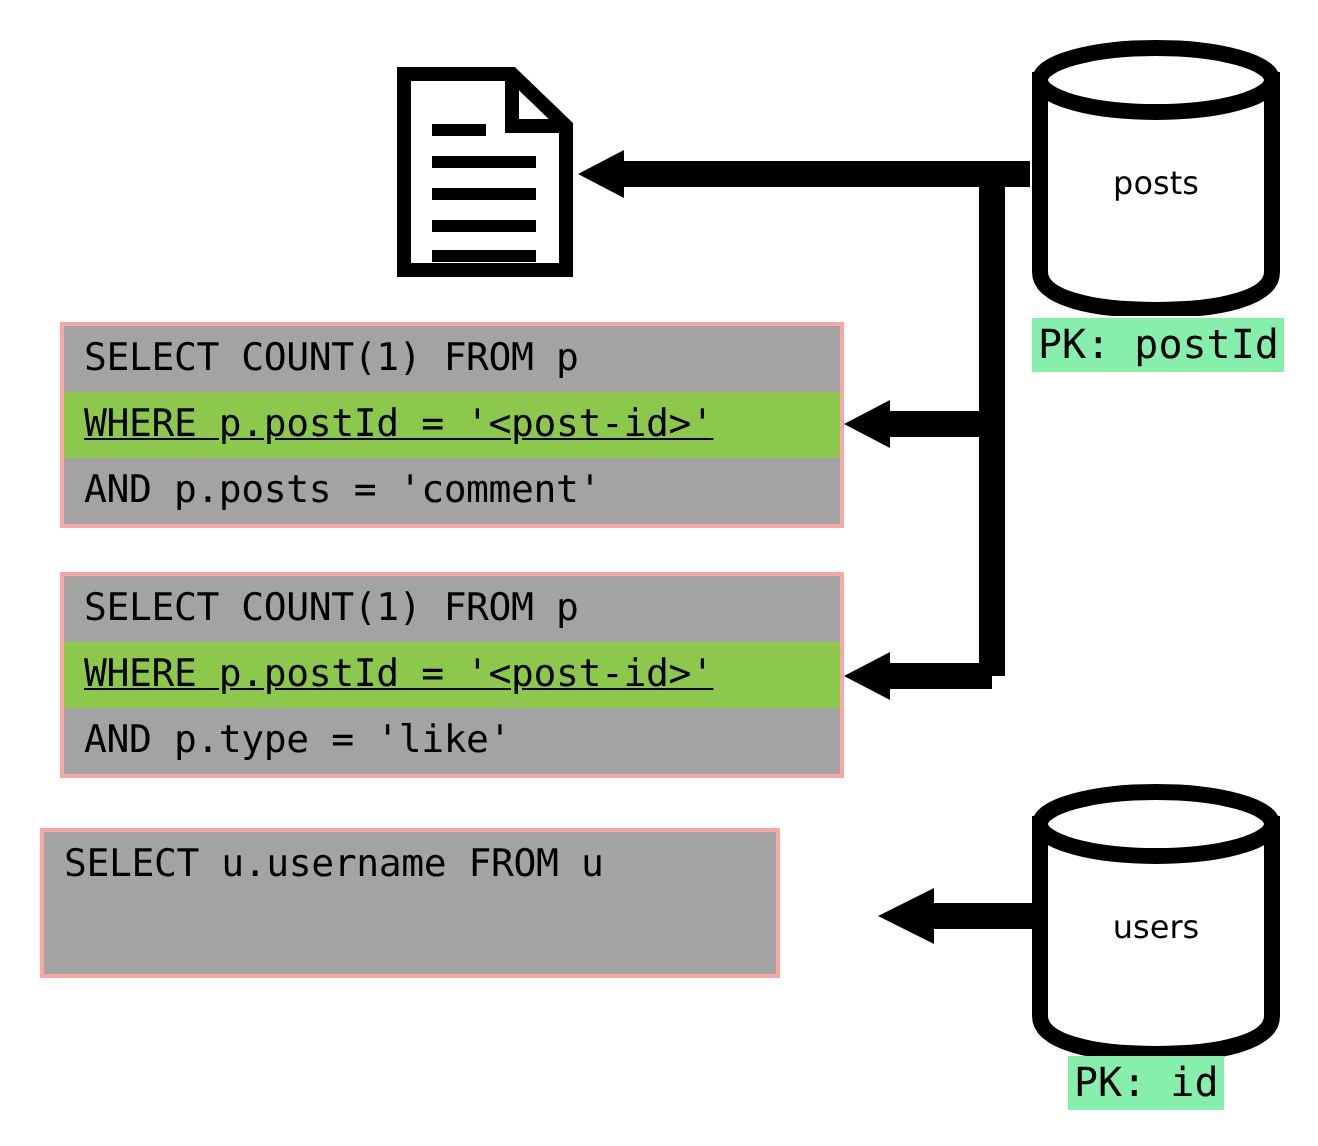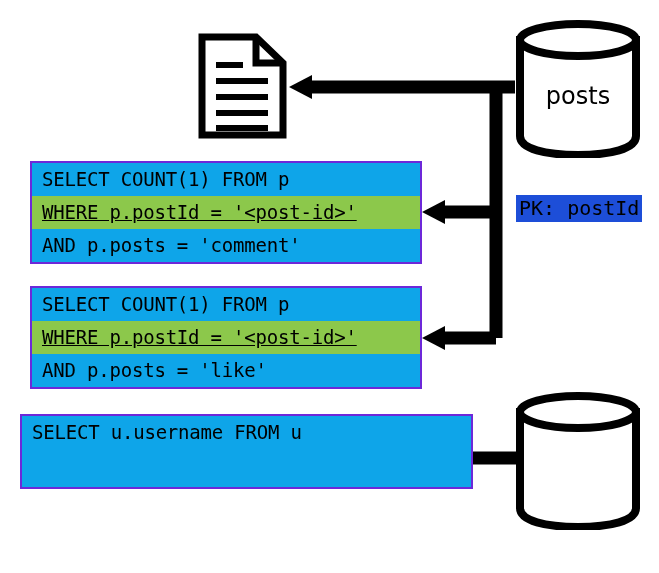--- a/index.html
+++ b/index.html
@@ -17,22 +17,22 @@
     position: relative;
     width: 659px;
     height: 573px;
     background: #ffffff;
   }
 
   
   .query-box {
     position: absolute;
     box-sizing: border-box;
-    border: 2px solid #6d28d9;
-    background: #0ea5e9;
+    border: 2px solid #fca5a5;
+    background: #a3a3a3;
     padding: 0;
     overflow: hidden;
   }
   .query-line {
     font-family: "DejaVu Sans Mono", monospace;
     font-size: 19px;
     line-height: 33px;
     height: 33px;
     color: #000000;
     white-space: pre;
@@ -47,34 +47,33 @@
 
   
   .cylinder {
     position: absolute;
   }
   .cyl-label {
     position: absolute;
     width: 100%;
     text-align: center;
     font-family: "DejaVu Sans", sans-serif;
-    font-size: 24px;
+    font-size: 16px;
     color: #000000;
   }
   .pk-badge {
     position: absolute;
-    background: #1d4ed8;
+    background: #86efac;
     color: #000000;
     font-size: 20px;
     line-height: 27px;
     height: 27px;
     padding: 0 3px;
     white-space: pre;
     font-family: "DejaVu Sans Mono", monospace;
-    margin-top: 36px;
   }
 
   
   #connectors {
     position: absolute;
     left: 0;
     top: 0;
     width: 659px;
     height: 573px;
     pointer-events: none;
@@ -132,31 +131,33 @@
     </svg>
     <div class="cyl-label" style="top:64px;">posts</div>
   </div>
   <div class="pk-badge" style="left:516px; top:159px;">PK: postId</div>
 
   <div class="cylinder" style="left:512px; top:390px; width:132px; height:140px;">
     <svg width="132" height="140" viewBox="0 0 132 140">
       <path d="M8 22 V118 C8 131 34 137 66 137 C98 137 124 131 124 118 V22 Z" fill="#ffffff" stroke="#000000" stroke-width="8"></path>
       <ellipse cx="66" cy="22" rx="58" ry="16" fill="#ffffff" stroke="#000000" stroke-width="8"></ellipse>
     </svg>
+    <div class="cyl-label" style="top:64px;">users</div>
   </div>
+  <div class="pk-badge" style="left:534px; top:528px;">PK: id</div>
 
   <div class="query-box" style="left:30px; top:161px; width:392px; height:103px;">
     <div class="query-line">SELECT COUNT(1) FROM p</div>
     <div class="query-line hl">WHERE p.postId = '&lt;post-id&gt;'</div>
     <div class="query-line">AND p.posts = 'comment'</div>
   </div>
 
   <div class="query-box" style="left:30px; top:286px; width:392px; height:103px;">
     <div class="query-line">SELECT COUNT(1) FROM p</div>
     <div class="query-line hl">WHERE p.postId = '&lt;post-id&gt;'</div>
-    <div class="query-line">AND p.posts = 'like'</div>
+    <div class="query-line">AND p.type = 'like'</div>
   </div>
 
-  <div class="query-box" style="left:20px; top:414px; width:453px; height:75px;">
+  <div class="query-box" style="left:20px; top:414px; width:370px; height:75px;">
     <div class="query-line">SELECT u.username FROM u</div>
   </div>
 
 </div>
 
 </body></html>

